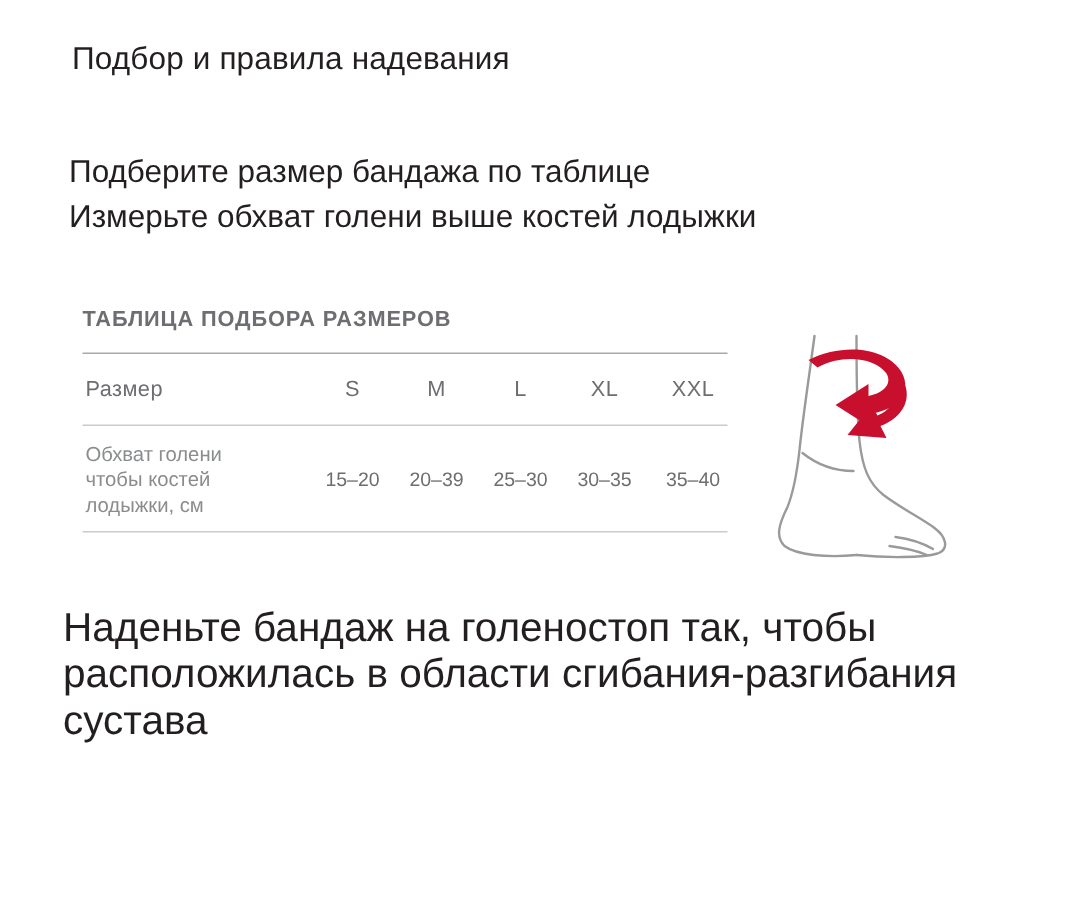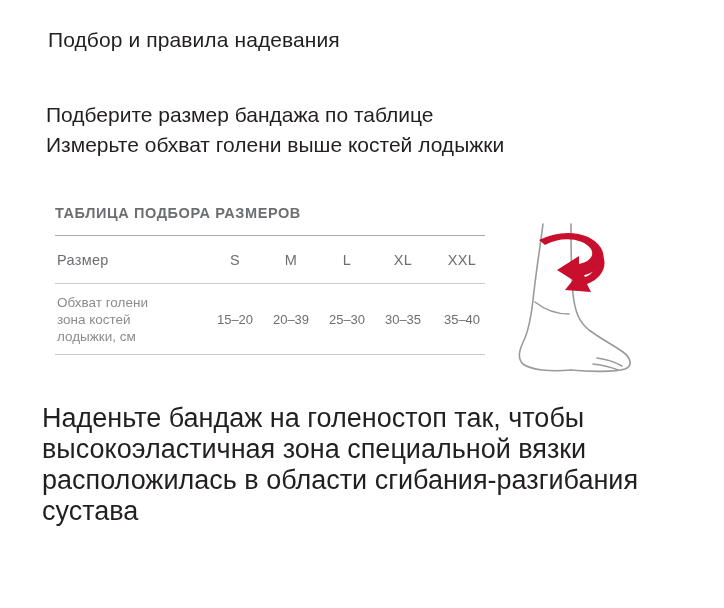--- a/index.html
+++ b/index.html
@@ -163,21 +163,21 @@
         <td class="col-val wide">XXL</td>
       </tr>
     </tbody>
       </table>
     <div class="rule thin"></div>
     <table class="tbl">
       <tbody>
           <tr class="row-data">
         <td class="col-label">
           <span style="display:block">Обхват голени</span>
-          <span style="display:block">зона костей</span>
+          <span style="display:block">чтобы костей</span>
           <span style="display:block">лодыжки, см</span>
         </td>
         <td class="col-val">15–20</td>
         <td class="col-val">20–39</td>
         <td class="col-val">25–30</td>
         <td class="col-val">30–35</td>
         <td class="col-val wide">35–40</td>
       </tr>
     </tbody>
       </table>
@@ -197,18 +197,17 @@
 
       <g>
         <path d="M34 22 C 58 10, 86 14, 96 30 C 104 44, 92 56, 74 58 L 74 66 L 52 52 L 74 38 L 74 46 C 84 44, 90 38, 86 31 C 78 20, 56 18, 40 27 Z" fill="#c8102e"></path>
         <path d="M96 34 C 104 46, 98 60, 82 66 L 86 74 L 60 72 L 76 52 L 80 59 C 90 55, 94 46, 90 37 Z" fill="#c8102e"></path>
       </g>
     </svg>
   </div>
 
   <div class="para">
     <span class="pline">Наденьте бандаж на голеностоп так, чтобы</span>
-    <span class="pline">высокоэластичная зона специальной вязки</span>
     <span class="pline">расположилась в области сгибания-разгибания</span>
     <span class="pline">сустава</span>
   </div>
 
 </div>
 
 </body></html>

